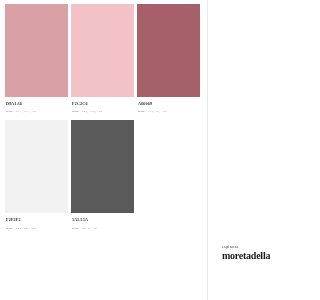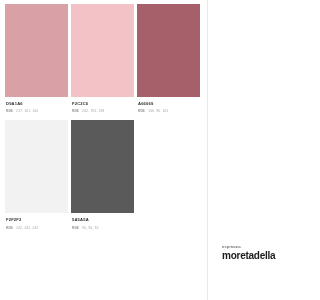--- a/index.html
+++ b/index.html
@@ -16,20 +16,21 @@
     position: relative;
   }
 
   #board {
     position: absolute;
     left: 0;
     top: 0;
     width: 300px;
     height: 300px;
     background: #ffffff;
+    font-family: Liberation Serif, serif;
   }
 
   
   #divider {
     position: absolute;
     left: 207px;
     top: 0;
     width: 1px;
     height: 300px;
     background: #e8e8e8;

